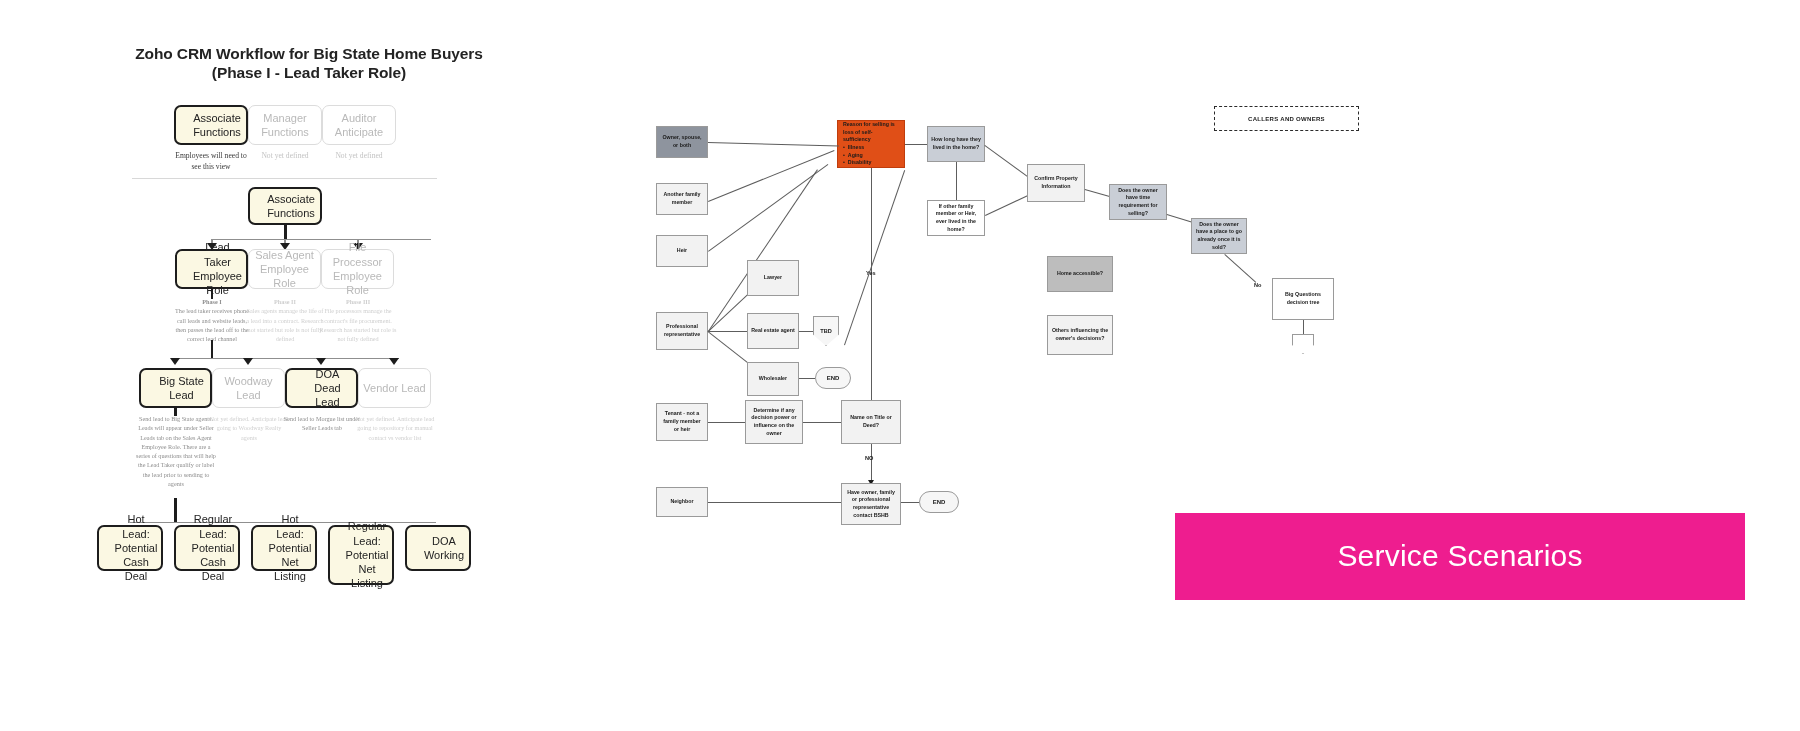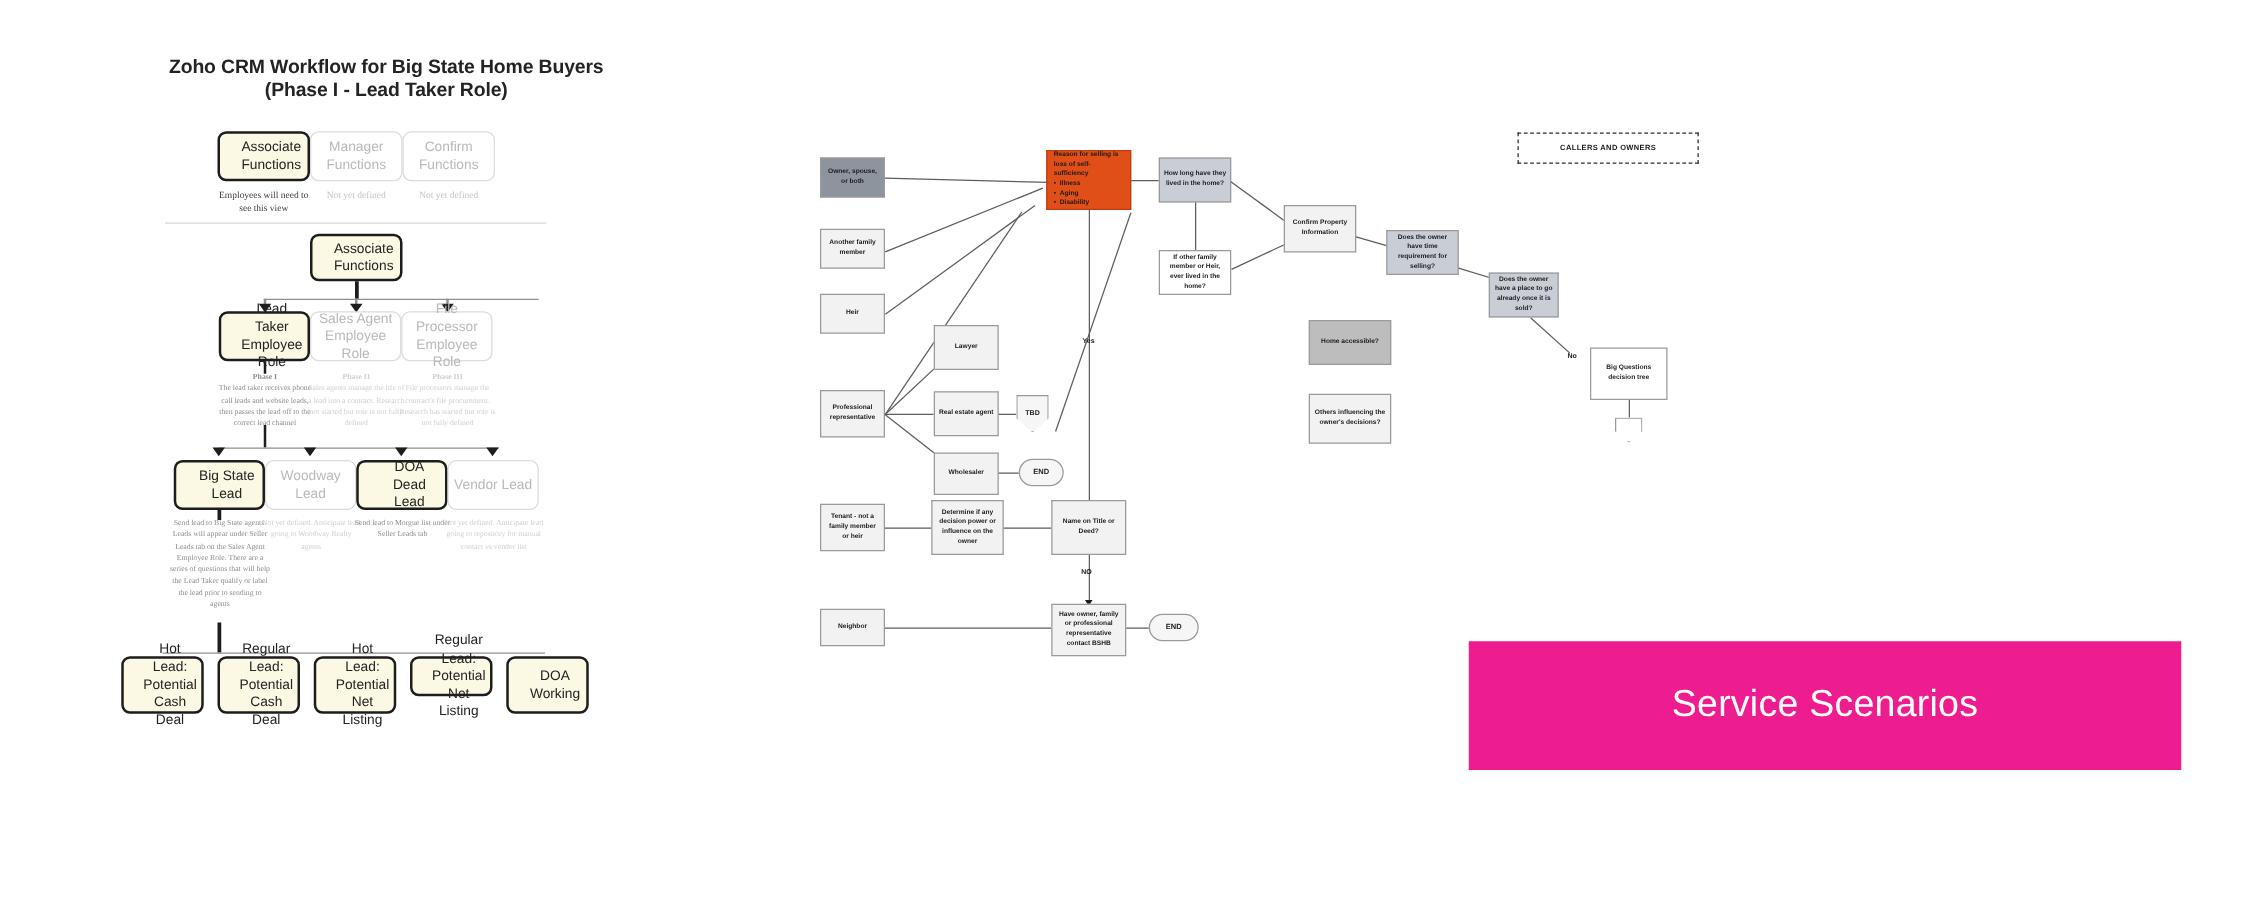--- a/index.html
+++ b/index.html
@@ -182,21 +182,21 @@
     width: 0; height: 0;
     border-left: 3.5px solid transparent;
     border-right: 3.5px solid transparent;
     border-top: 5px solid #1a1a1a;
   }
 
   
   #banner {
     position: absolute;
     left: 1175px; top: 513px;
-    width: 570px; height: 103px;
+    width: 570px; height: 87px;
     background: #ee1d8f;
     display: flex;
     flex-direction: column;
     align-items: center;
     justify-content: center;
     color: #ffffff;
     font-size: 30px;
     line-height: 1.22;
     font-weight: normal;
     letter-spacing: 0.2px;
@@ -208,21 +208,21 @@
 
 <div id="left-panel" class="abs">
 
   <div class="wf-title">
     <span>Zoho CRM Workflow for Big State Home Buyers</span>
     <span>(Phase I - Lead Taker Role)</span>
   </div>
 
   <div class="rbox active" style="left:145px; top:105px; width:74px; height:40px;">Associate Functions</div>
   <div class="rbox ghost" style="left:219px; top:105px; width:74px; height:40px;">Manager Functions</div>
-  <div class="rbox ghost" style="left:293px; top:105px; width:74px; height:40px;">Confirm Functions</div>
+  <div class="rbox ghost" style="left:293px; top:105px; width:74px; height:40px;">Auditor Anticipate</div>
 
   <div class="caption" style="left:143px; top:150px; width:78px;">Employees will need to see this view</div>
   <div class="caption ghost" style="left:217px; top:150px; width:78px;">Not yet defined</div>
   <div class="caption ghost" style="left:291px; top:150px; width:78px;">Not yet defined</div>
 
   <div class="hr-div"></div>
 
   <div class="rbox active" style="left:219px; top:187px; width:74px; height:38px;">Associate Functions</div>
 
   <div class="ln" style="left:255px; top:225px; width:2.5px; height:14px;"></div>
@@ -269,21 +269,21 @@
   <div class="caption tiny" style="left:253px; top:414px; width:80px;">Send lead to Morgue list under Seller Leads tab</div>
   <div class="caption tiny ghost" style="left:326px; top:414px; width:80px;">Not yet defined. Anticipate lead going to repository for manual contact vs vendor list</div>
 
   <div class="ln" style="left:145px; top:408px; width:2.5px; height:8px;"></div>
   <div class="ln" style="left:145px; top:498px; width:2.5px; height:24px;"></div>
   <div class="ln thin" style="left:101px; top:522px; width:306px; height:1.4px;"></div>
 
   <div class="rbox active" style="left:68px; top:525px; width:66px; height:46px;">Hot Lead: Potential Cash Deal</div>
   <div class="rbox active" style="left:145px; top:525px; width:66px; height:46px;">Regular Lead: Potential Cash Deal</div>
   <div class="rbox active" style="left:222px; top:525px; width:66px; height:46px;">Hot Lead: Potential Net Listing</div>
-  <div class="rbox active" style="left:299px; top:525px; width:66px; height:32px;">Regular Lead: Potential Net Listing</div>
+  <div class="rbox active" style="left:299px; top:525px; width:66px; height:60px;">Regular Lead: Potential Net Listing</div>
   <div class="rbox active" style="left:376px; top:525px; width:66px; height:46px;">DOA Working</div>
 </div>
 
 <div id="mid-panel" class="abs">
 
   <div class="dashbox" style="left:585px; top:16px; width:145px; height:25px;">CALLERS AND OWNERS</div>
 
   <div class="fbox dgrey" style="left:27px; top:36px; width:52px; height:32px;">Owner, spouse, or both</div>
   <div class="fbox light" style="left:27px; top:93px; width:52px; height:32px;">Another family member</div>
   <div class="fbox light" style="left:27px; top:145px; width:52px; height:32px;">Heir</div>

